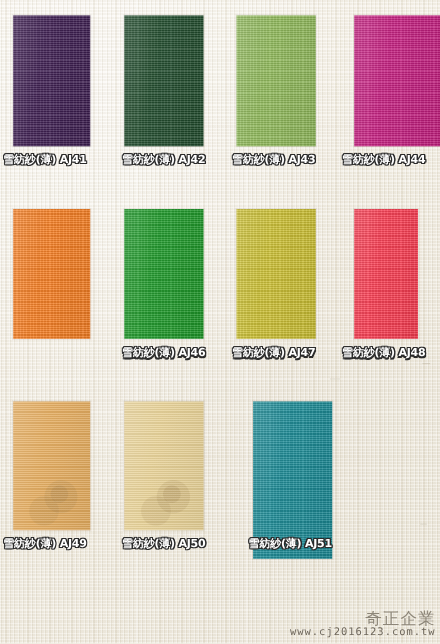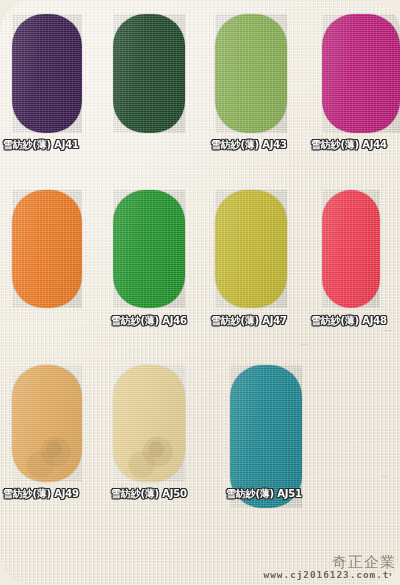--- a/index.html
+++ b/index.html
@@ -1,15 +1,15 @@
 <!DOCTYPE html>
 <html><head>
 <meta charset="utf-8">
 <style>
-  * { box-sizing: border-box; margin: 0; padding: 0; border-radius: 32px; }
+  * { box-sizing: border-box; margin: 0; padding: 0; }
 
   html, body {
     width: 400px;
     height: 585px;
     overflow: hidden;
   }
 
   body {
     font-family: "DejaVu Sans", "Liberation Sans", sans-serif;
     background-color: #f1ece0;
@@ -115,21 +115,21 @@
   #company {
     font-family: "DejaVu Sans", "Liberation Sans", sans-serif;
     font-size: 15px;
     color: #8d8679;
     letter-spacing: 1px;
     line-height: 12px;
   }
   #website {
     font-family: "DejaVu Sans Mono", "Liberation Mono", monospace;
     font-size: 9.5px;
-    font-weight: bold;
+    font-weight: normal;
     color: #6e675c;
     letter-spacing: 0.9px;
     line-height: 13px;
   }
 
   
   .scuff {
     position: absolute;
     background: rgba(196,188,170,0.55);
     z-index: 2;
@@ -143,20 +143,21 @@
 
 <div id="sheet">
 
   <div class="row" style="top:14px;height:160px;">
     <div class="cell" style="left:12px;width:70px;height:119px;">
       <div class="swatch" style="background-color:#3b1b4f;"></div>
       <div class="label" style="top:124px;left:-9px;">雪紡紗(薄) AJ41</div>
     </div>
     <div class="cell" style="left:113px;width:72px;height:119px;">
       <div class="swatch" style="background-color:#1e4a2a;"></div>
+      <div class="label" style="top:124px;left:-2px;">雪紡紗(薄) AJ42</div>
     </div>
     <div class="cell" style="left:215px;width:72px;height:119px;">
       <div class="swatch" style="background-color:#8eb858;"></div>
       <div class="label" style="top:124px;left:-4px;">雪紡紗(薄) AJ43</div>
     </div>
     <div class="cell" style="left:322px;width:78px;height:119px;">
       <div class="swatch" style="background-color:#c41b7e;"></div>
       <div class="label" style="top:124px;left:-11px;">雪紡紗(薄) AJ44</div>
     </div>
   </div>

